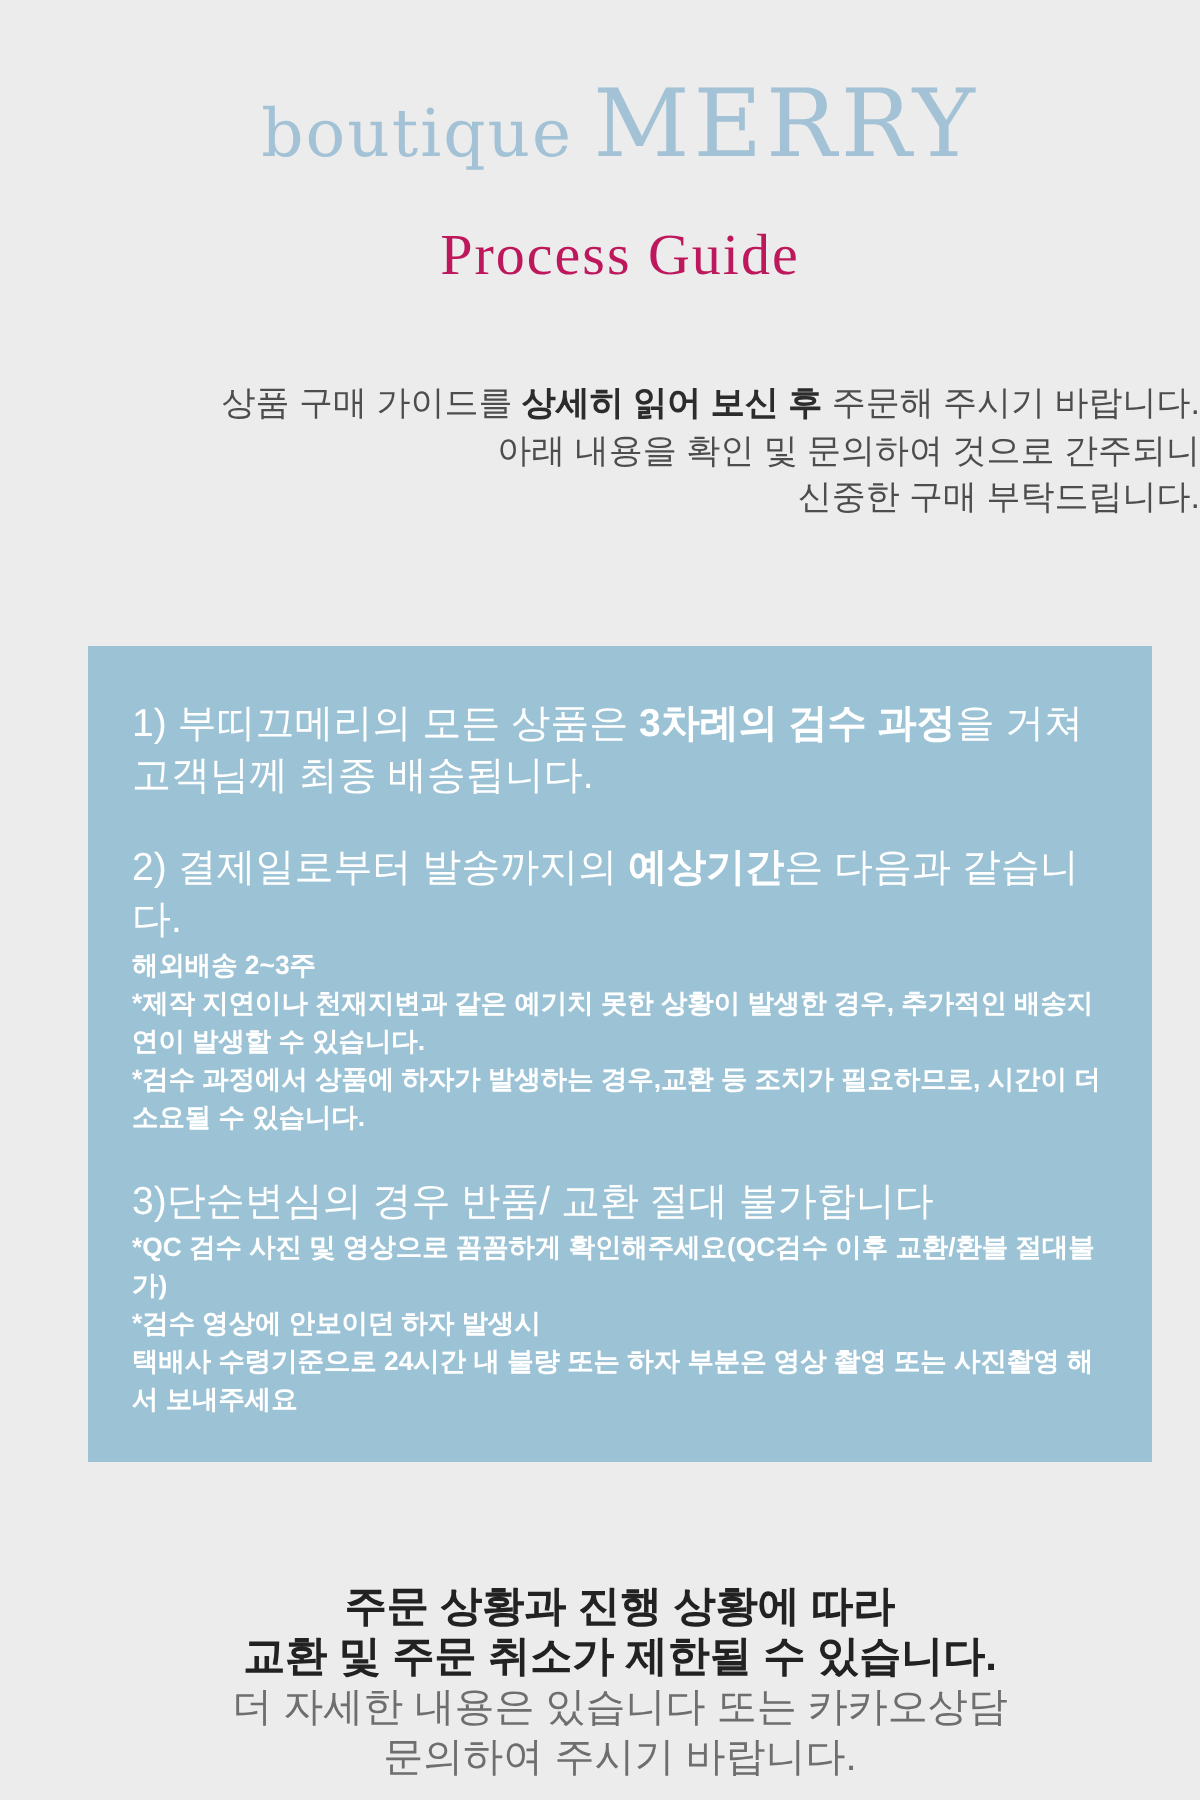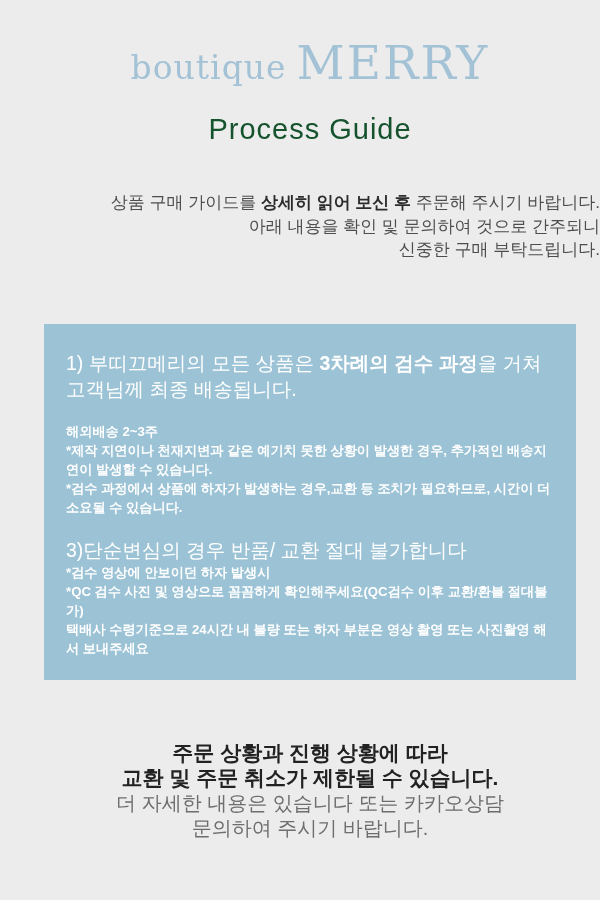--- a/index.html
+++ b/index.html
@@ -19,24 +19,24 @@
     font-family: "DejaVu Serif", serif;
     color: #a3c2d6;
     line-height: 58px;
     white-space: nowrap;
   }
   .logo-prefix { font-size: 33px; letter-spacing: 1px; }
   .logo-name   { font-size: 47px; letter-spacing: 2px; margin-left: 10px; }
   
   .title {
     text-align: center;
-    font-family: Liberation Sans, sans-serif;
+    font-family: Liberation Serif, serif;
     font-size: 29px;
     letter-spacing: 1px;
-    color: #14532d;
+    color: #be185d;
     margin-top: 8px;
     line-height: 36px;
   }
   
   .intro {
     margin-top: 44px;
     text-align: right;
     font-size: 17px;
     line-height: 23.5px;
     color: #4d4d4d;
@@ -98,32 +98,35 @@
 
   <div class="notice-box">
 
     <div class="sec">
       <div class="sec-heading">
         <span>1) 부띠끄메리의 모든 상품은 </span><b>3차례의 검수 과정</b><span>을 거쳐 고객님께 최종 배송됩니다.</span>
       </div>
     </div>
 
     <div class="sec">
+      <div class="sec-heading">
+        <span>2) 결제일로부터 발송까지의 </span><b>예상기간</b><span>은 다음과 같습니다.</span>
+      </div>
       <div class="sec-body">
         <div>해외배송 2~3주</div>
         <div>*제작 지연이나 천재지변과 같은 예기치 못한 상황이 발생한 경우, 추가적인 배송지연이 발생할 수 있습니다.</div>
         <div>*검수 과정에서 상품에 하자가 발생하는 경우,교환 등 조치가 필요하므로, 시간이 더 소요될 수 있습니다.</div>
       </div>
     </div>
 
     <div class="sec">
       <div class="sec-heading">3)단순변심의 경우 반품/ 교환 절대 불가합니다</div>
       <div class="sec-body">
+        <div>*QC 검수 사진 및 영상으로 꼼꼼하게 확인해주세요(QC검수 이후 교환/환불 절대불가)</div>
         <div>*검수 영상에 안보이던 하자 발생시</div>
-        <div>*QC 검수 사진 및 영상으로 꼼꼼하게 확인해주세요(QC검수 이후 교환/환불 절대불가)</div>
         <div>택배사 수령기준으로 24시간 내 불량 또는 하자 부분은 영상 촬영 또는 사진촬영 해서 보내주세요</div>
       </div>
     </div>
 
   </div>
 
   <div class="footer">
     <div class="footer-bold">주문 상황과 진행 상황에 따라</div>
     <div class="footer-bold">교환 및 주문 취소가 제한될 수 있습니다.</div>
     <div class="footer-gray">더 자세한 내용은 있습니다 또는 카카오상담</div>

